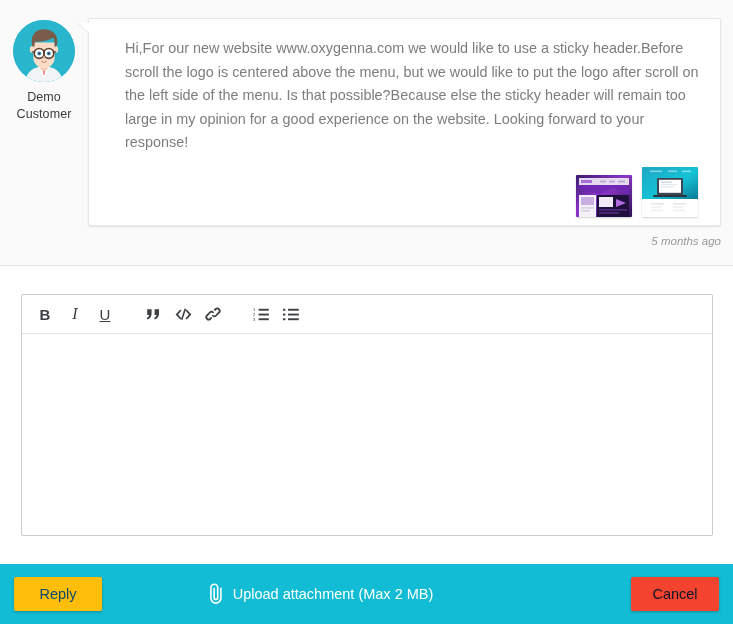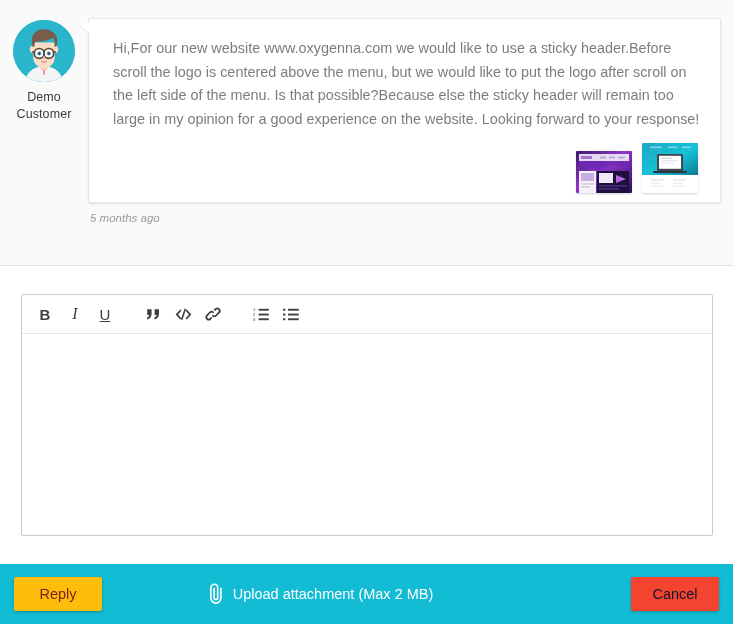--- a/index.html
+++ b/index.html
@@ -74,21 +74,21 @@
     margin-right: 12px;
     flex: 1 1 auto;
   }
 
   .bubble {
     position: relative;
     background: #ffffff;
     border: 1px solid #e6e6e6;
     border-radius: 2px;
     box-shadow: 0 1px 2px rgba(0,0,0,.10);
-    padding: 18px 20px 8px 24px;
+    padding: 18px 20px 8px 36px;
     min-height: 185px;
   }
 
   
   .bubble-arrow {
     position: absolute;
     left: -11px;
     top: 4px;
     width: 0; height: 0;
     border-top: 11px solid #ffffff;
@@ -126,20 +126,21 @@
   }
   .thumb.tall { height: 50px; }
   .thumb svg { display: block; }
 
   .timestamp {
     margin-top: 9px;
     margin-left: 2px;
     font-size: 11.5px;
     font-style: italic;
     color: #9a9a9a;
+    text-align: right;
   }
 
   
   .editor-area {
     position: absolute;
     left: 0; top: 267px;
     width: 733px;
     height: 297px;
     background: #ffffff;
   }
@@ -220,21 +221,21 @@
     cursor: pointer;
     box-shadow: 0 1px 3px rgba(0,0,0,.25);
   }
 
   .btn-reply {
     position: absolute;
     left: 14px;
     width: 88px;
     height: 34px;
     background: #fcbd0b;
-    color: #7f1d1d;
+    color: #0c4a6e;
   }
 
   .upload {
     position: absolute;
     left: 0;
     width: 642px;
     display: flex;
     align-items: center;
     justify-content: center;
     gap: 9px;

